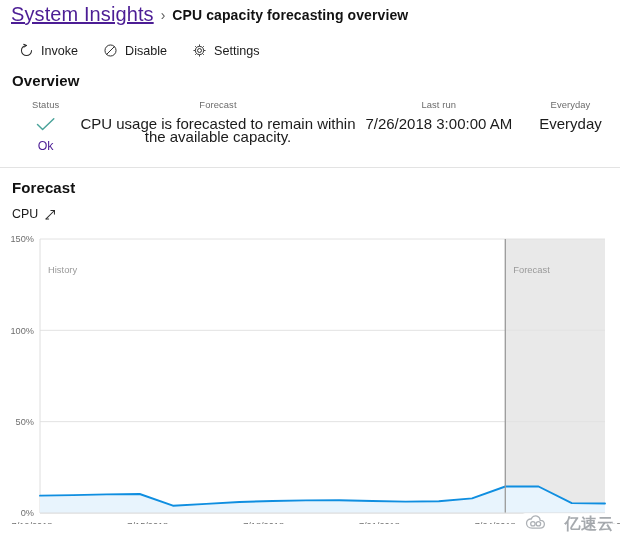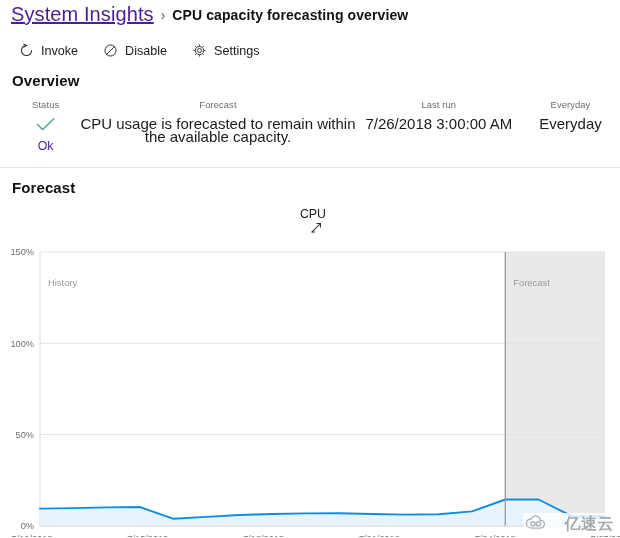--- a/index.html
+++ b/index.html
@@ -121,21 +121,20 @@
     width: 100%;
   }
 
   #forecast-title { margin-top: 11px; }
 
   .metric-row {
     display: flex;
     align-items: center;
     padding-left: 12px;
     margin-top: 11px;
-    flex-direction: column;
   }
   .metric-label {
     font-size: 12.4px;
     color: #1b1b1b;
     margin-right: 6px;
   }
   .expand-ico {
     width: 13px;
     height: 13px;
     display: inline-flex;

